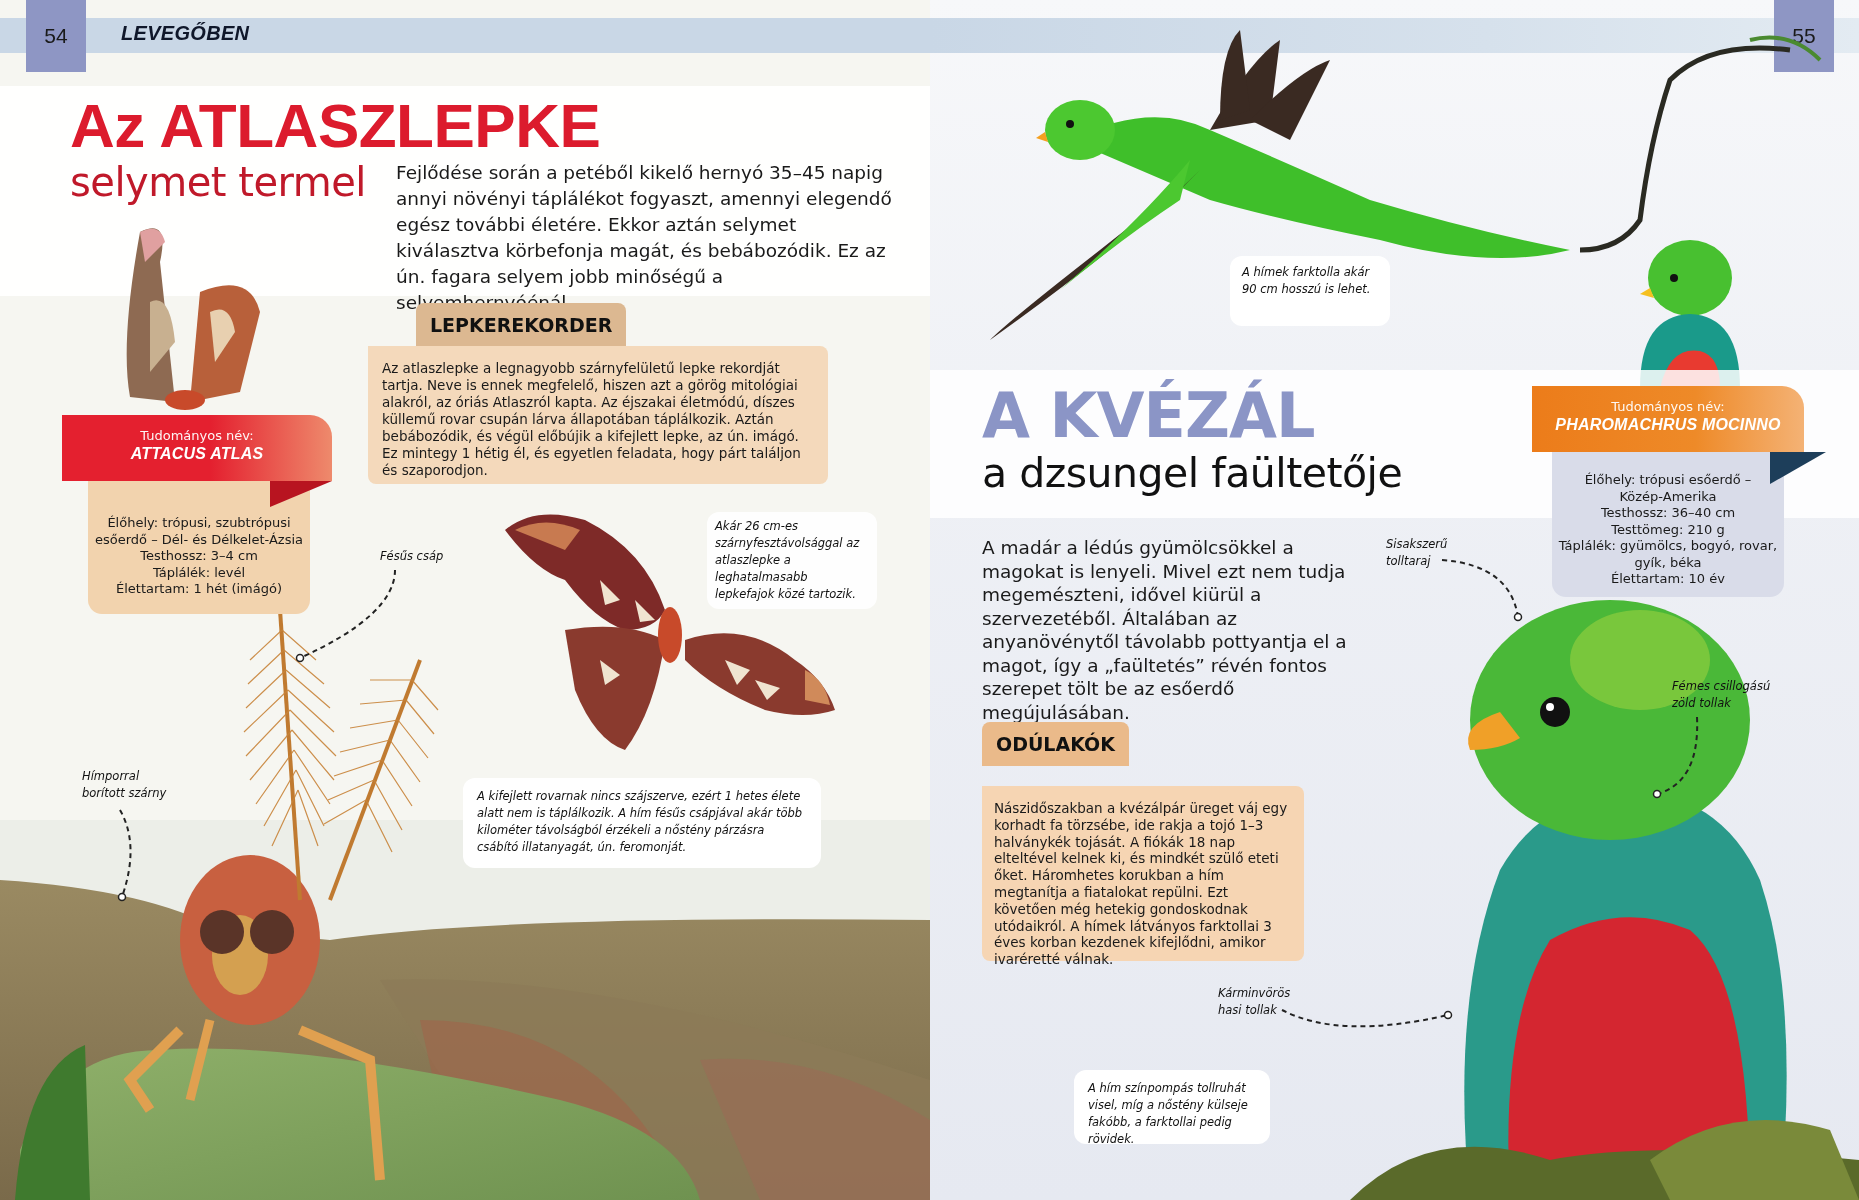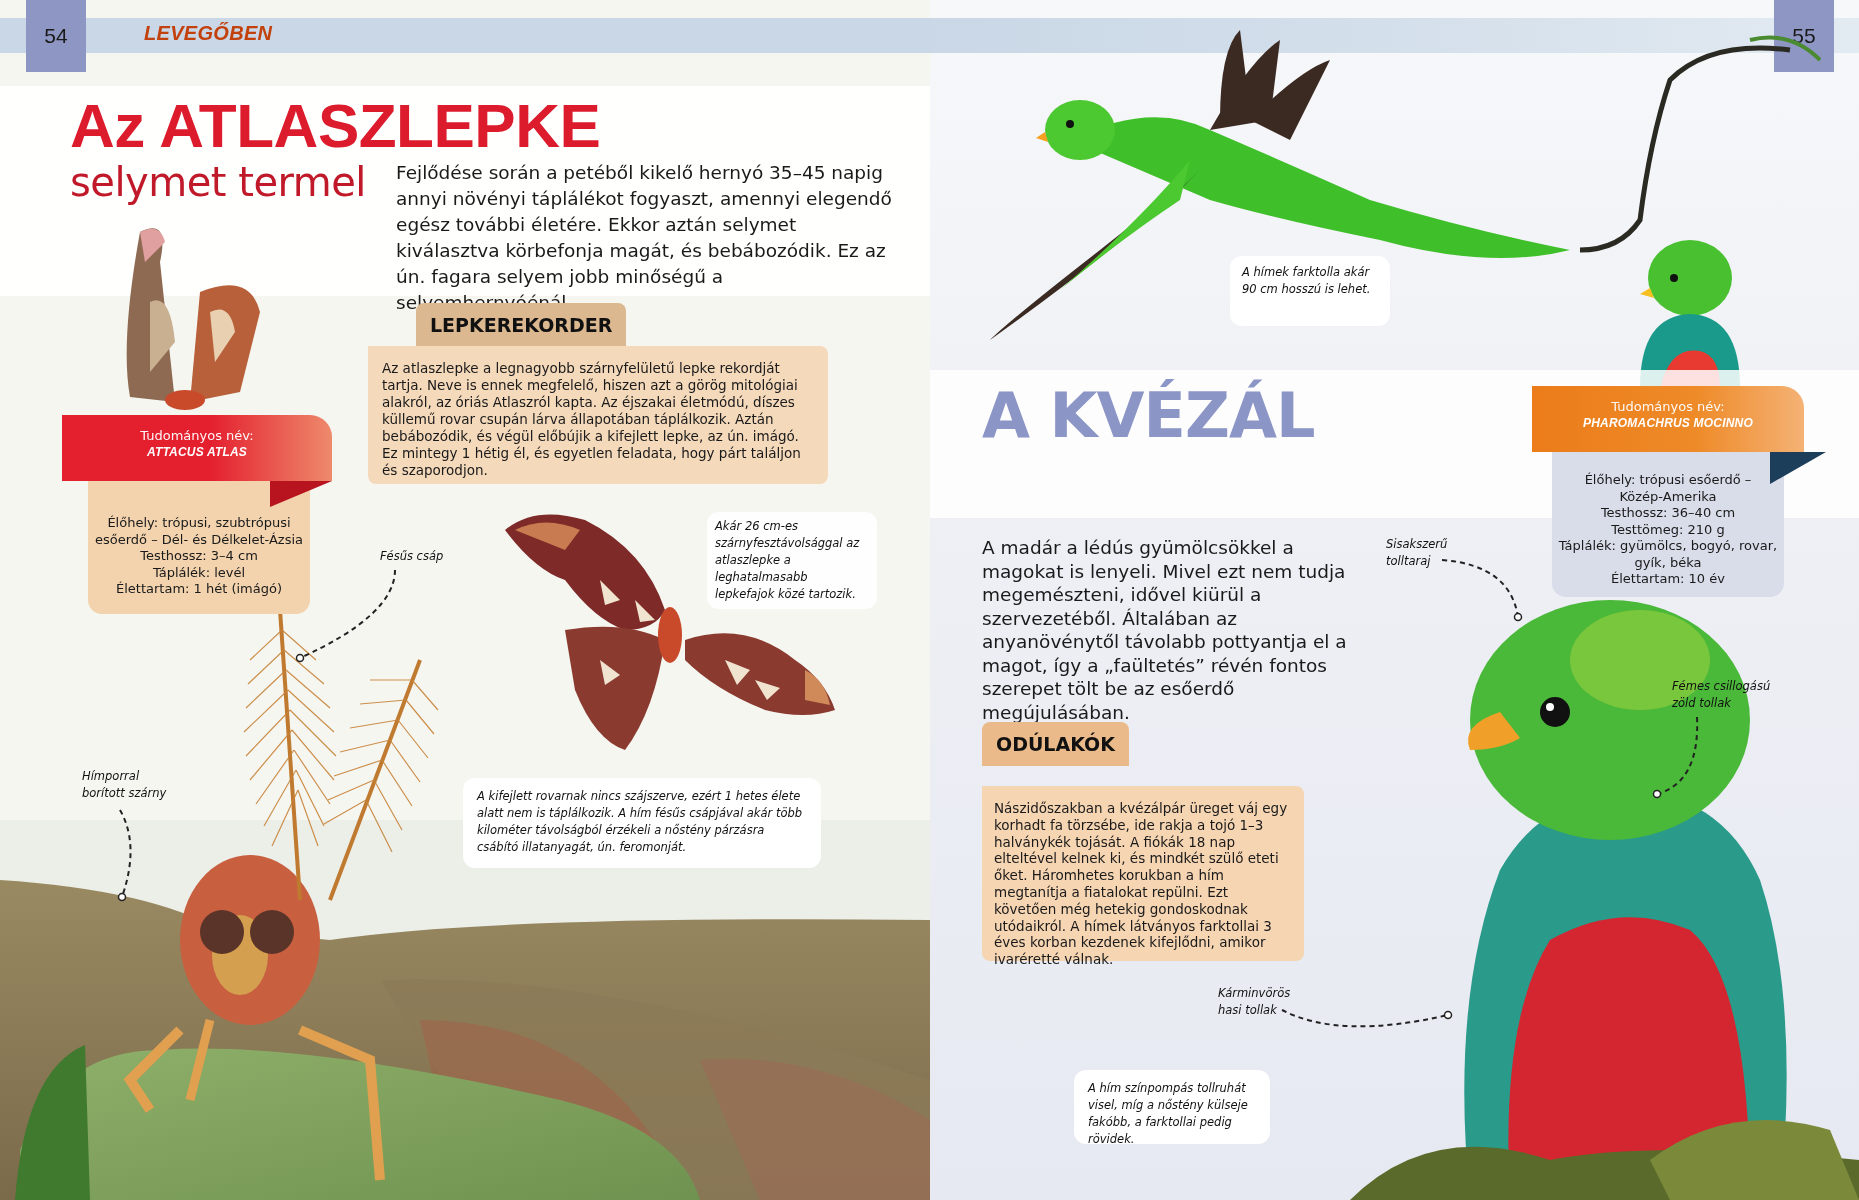--- a/index.html
+++ b/index.html
@@ -11,41 +11,41 @@
   .page-right { left: 930px; width: 929px; background: linear-gradient(180deg,#f7f8fa 0%,#eef0f5 40%,#e6e9f1 100%); }
 
   
   .band { position: absolute; top: 18px; height: 35px; background: #c9d7e6; }
   .band-left { left: 0; width: 930px; }
   .band-right { left: 0; width: 929px; background: linear-gradient(90deg,#c9d7e6 0%, #d6e1ec 60%, #e3ebf2 100%); }
   .page-num { position: absolute; top: 0; width: 60px; height: 72px; background: #8e96c4; color: #1a1a1a;
     font-family: "Liberation Sans", sans-serif; font-size: 21px; display: flex; align-items: center; justify-content: center; padding-top: 0; }
   .page-num-left { left: 26px; text-align: center; }
   .page-num-right { right: 25px; }
-  .section-label { position: absolute; left: 144px; top: 22px; font-family: "Liberation Sans", sans-serif; font-weight: bold; font-style: italic; font-size: 20px; letter-spacing: 0.3px; color: #c2410c; }
+  .section-label { position: absolute; left: 121px; top: 22px; font-family: "Liberation Sans", sans-serif; font-weight: bold; font-style: italic; font-size: 20px; letter-spacing: 0.3px; color: #0f172a; }
 
   
   .left-white { position: absolute; left: 0; top: 86px; width: 930px; height: 210px; background: rgba(255,255,255,0.92); }
 
   .title-main { position: absolute; left: 70px; top: 95px; font-family: "Liberation Sans", sans-serif; font-weight: bold; font-size: 62px; color: #dc1b2d; letter-spacing: -0.5px; line-height: 1; }
   .title-sub { position: absolute; left: 70px; top: 162px; font-family: "DejaVu Sans", sans-serif; font-size: 40px; color: #c0192a; line-height: 1; letter-spacing: -0.5px; }
   .intro { position: absolute; left: 396px; top: 160px; width: 500px; font-family: "DejaVu Sans", sans-serif; font-size: 18.5px; line-height: 26px; color: #1a1a1a; }
 
   
   .box-tab { position: absolute; height: 44px; padding: 0 14px; display: flex; align-items: center;
     font-family: "DejaVu Sans", sans-serif; font-weight: bold; font-size: 19px; color: #111; border-radius: 8px 8px 0 0; }
   .box-body { position: absolute; border-radius: 0 8px 8px 8px; font-family: "DejaVu Sans", sans-serif; font-size: 13.5px; line-height: 17px; color: #1a1a1a; padding: 14px 14px; }
 
   .tab-record { left: 368px; top: 303px; background: #dcb891; margin-left: 48px; }
   .body-record { left: 368px; top: 346px; width: 460px; height: 138px; background: #f4d9bb; }
 
   
   .ribbon { position: absolute; color: #fff; text-align: center; }
   .ribbon .sci-label { font-family: "DejaVu Sans", sans-serif; font-size: 13px; font-weight: normal; opacity: 0.95; }
-  .ribbon .sci-name { font-family: "Liberation Sans", sans-serif; font-weight: bold; font-style: italic; font-size: 12px; letter-spacing: 0.2px; margin-top: 2px; }
+  .ribbon .sci-name { font-family: "Liberation Sans", sans-serif; font-weight: bold; font-style: italic; font-size: 16px; letter-spacing: 0.2px; margin-top: 2px; }
   .ribbon-red { left: 62px; top: 415px; width: 270px; height: 66px; background: linear-gradient(90deg,#e4202f 0%, #e4202f 55%, #ee8a6c 100%); border-top-right-radius: 22px; padding-top: 13px; padding-right: 0; }
   .ribbon-red-fold { position: absolute; left: 270px; top: 481px; width: 0; height: 0; border-left: 62px solid #b81420; border-bottom: 26px solid transparent; }
 
   .data-card { position: absolute; border-radius: 0 0 14px 14px; text-align: center; font-family: "DejaVu Sans", sans-serif; color: #1a1a1a; }
   .card-moth { left: 88px; top: 481px; width: 222px; height: 133px; background: #f2d3ae; font-size: 13px; line-height: 16.5px; padding-top: 34px; }
 
   
   .caption { position: absolute; font-family: "DejaVu Sans", sans-serif; font-style: italic; font-size: 11.5px; line-height: 17px; color: #111; }
   .caption-card { position: absolute; background: #fff; border-radius: 12px; font-family: "DejaVu Sans", sans-serif; font-style: italic; font-size: 11.5px; line-height: 17px; color: #111; padding: 10px 14px; }
 
@@ -212,20 +212,21 @@
     <ellipse cx="260" cy="120" rx="140" ry="120" fill="#4ab838"></ellipse>
     <ellipse cx="290" cy="60" rx="70" ry="50" fill="#9ad040" opacity="0.6"></ellipse>
     <circle cx="205" cy="112" r="15" fill="#111"></circle>
     <circle cx="200" cy="107" r="4" fill="#fff"></circle>
     <path d="M150 112 Q110 125 120 150 Q150 150 170 138 Z" fill="#f0a028"></path>
     <path d="M0 600 Q80 520 200 560 Q300 540 509 560 L509 600 Z" fill="#5a6a2a"></path>
     <path d="M300 560 Q380 500 480 530 L509 600 L320 600 Z" fill="#7a8a3a"></path>
   </svg>
 
   <div class="title-r-main">A KVÉZÁL</div>
+  <div class="title-r-sub">a dzsungel faültetője</div>
   <div class="intro-r">A madár a lédús gyümölcsökkel a magokat is lenyeli. Mivel ezt nem tudja megemészteni, idővel kiürül a szervezetéből. Általában az anyanövénytől távolabb pottyantja el a magot, így a „faültetés” révén fontos szerepet tölt be az esőerdő megújulásában.</div>
 
   <div class="box-tab tab-nest">ODÚLAKÓK</div>
   <div class="box-body body-nest">Nászidőszakban a kvézálpár üreget váj egy korhadt fa törzsébe, ide rakja a tojó 1–3 halványkék tojását. A fiókák 18 nap elteltével kelnek ki, és mindkét szülő eteti őket. Háromhetes korukban a hím megtanítja a fiatalokat repülni. Ezt követően még hetekig gondoskodnak utódaikról. A hímek látványos farktollai 3 éves korban kezdenek kifejlődni, amikor ivaréretté válnak.</div>
 
   <div class="data-card card-bird">
     <div>Élőhely: trópusi esőerdő –</div>
     <div>Közép-Amerika</div>
     <div>Testhossz: 36–40 cm</div>
     <div>Testtömeg: 210 g</div>

